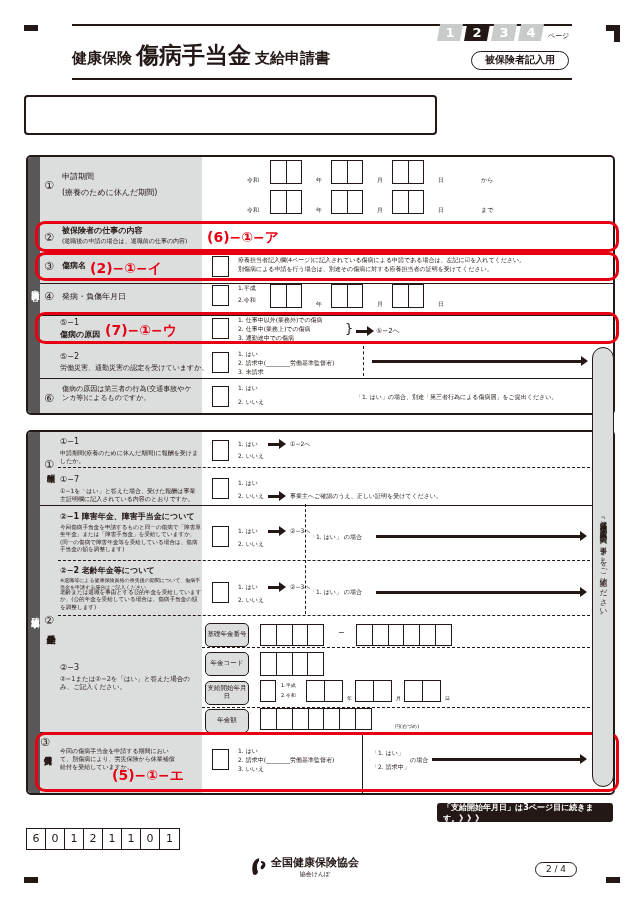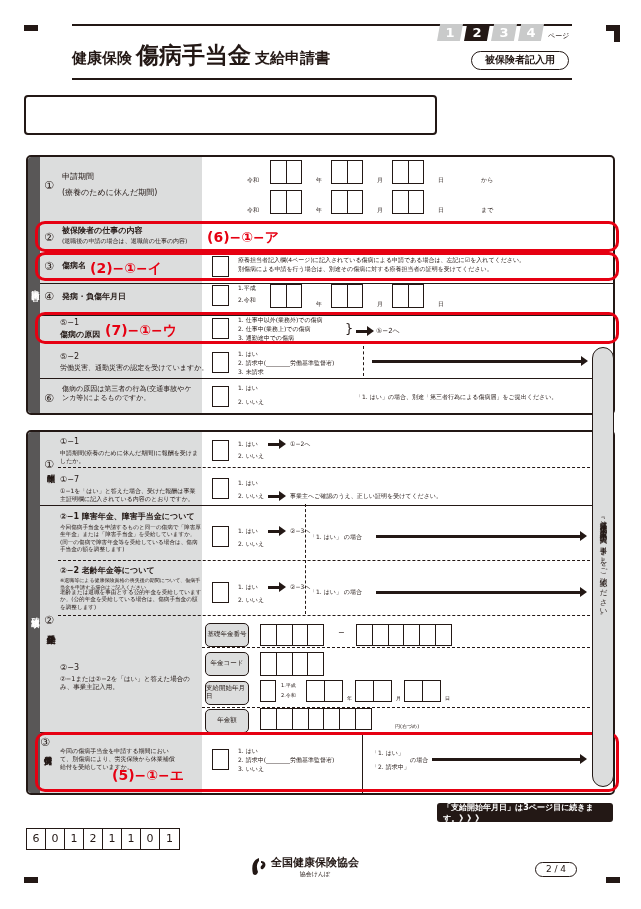--- a/index.html
+++ b/index.html
@@ -28,21 +28,21 @@
 .cb{position:absolute;width:17px;height:21px;border:1px solid #231815;background:#fff}
 .box2{position:absolute;height:24px;border:1px solid #231815;display:flex;background:#fff}
 .box2 span{flex:1;border-right:1px solid #231815}
 .box2 span:last-child{border-right:none}
 .arrow{position:absolute;height:3px;background:#231815}
 .arrow:after{content:"";position:absolute;right:-6px;top:-4px;border-left:7px solid #231815;border-top:5.5px solid transparent;border-bottom:5.5px solid transparent}
 .red{position:absolute;border:3px solid #e60012;border-radius:10px}
 .redtxt{position:absolute;color:#e60012;font-weight:bold;font-size:14px;white-space:nowrap}
 .vline{position:absolute;width:0;border-left:1px dashed #231815}
 .side-tab{position:absolute;left:592px;top:347px;width:22px;height:440px;background:#dcdddd;border:1.5px solid #231815;border-radius:11px;font-size:7.5px;writing-mode:vertical-rl;display:flex;align-items:center;justify-content:center;letter-spacing:1px}
-.lbox{position:absolute;width:44px;height:24px;border:1.5px solid #231815;border-radius:5px;background:#dcdddd;font-size:6.5px;display:flex;align-items:center;justify-content:center;line-height:1.2}
+.lbox{position:absolute;width:44px;height:24px;border:1.5px solid #231815;border-radius:5px;background:#dcdddd;font-size:6.5px;text-align:center;display:flex;align-items:center;justify-content:center;line-height:1.2}
 .cont{position:absolute;left:437px;top:803px;width:176px;height:19px;background:#231815;color:#fff;font-size:8px;font-weight:bold;border-radius:3px;display:flex;align-items:center;padding-left:6px}
 .code{position:absolute;left:26px;top:828px;display:flex;border:1px solid #231815}
 .code span{width:19px;height:20px;border-right:1px solid #231815;font-size:11px;text-align:center;line-height:20px}
 .code span:last-child{border-right:none}
 </style>
 </head>
 <body>
 
 <div class="mark" style="left:24px;top:25px;width:14px;height:6px"></div>
 <div class="mark" style="left:606px;top:25px;width:14px;height:6px"></div>
@@ -126,21 +126,21 @@
 
 <span class="num" style="left:44px;top:260px">③</span>
 <span class="t" style="left:62px;top:261px;font-weight:bold">傷病名</span>
 <span class="redtxt" style="left:90px;top:260px">(2)−①−イ</span>
 <div class="cb" style="left:212px;top:256px"></div>
 <span class="ts" style="left:238px;top:256px">療養担当者記入欄(4ページ)に記入されている傷病による申請である場合は、左記に☑を入れてください。</span>
 <span class="ts" style="left:238px;top:265px">別傷病による申請を行う場合は、別途その傷病に対する療養担当者の証明を受けてください。</span>
 <div class="red" style="left:35px;top:252px;width:584px;height:29px"></div>
 
 <span class="num" style="left:44px;top:290px">④</span>
-<span class="t" style="left:62px;top:292px;font-weight:bold">発病・負傷年月日</span>
+<span class="t" style="left:62px;top:292px;font-weight:normal">発病・負傷年月日</span>
 <div class="cb" style="left:212px;top:285px"></div>
 <span class="ts" style="left:238px;top:284px">1.平成</span>
 <span class="ts" style="left:238px;top:296px">2.令和</span>
 <div class="box2" style="left:270px;top:284px;width:32px">
     <span></span>
     <span></span>
   </div>
 <span class="ts" style="left:316px;top:300px">年</span>
 <div class="box2" style="left:331px;top:284px;width:32px">
     <span></span>
@@ -230,21 +230,21 @@
 <span class="ts" style="left:60px;top:589px;white-space:normal;width:142px;font-size:5.6px">老齢または退職を事由とする公的年金を受給していますか。(公的年金を受給している場合は、傷病手当金の額を調整します)</span>
 <div class="cb" style="left:212px;top:582px"></div>
 <span class="ts" style="left:238px;top:583px">1. はい</span>
 <div class="arrow" style="left:268px;top:586px;width:12px"></div>
 <span class="ts" style="left:290px;top:583px">②−3へ</span>
 <span class="ts" style="left:238px;top:596px">2. いいえ</span>
 <span class="ts" style="left:310px;top:588px">「1. はい」 の場合</span>
 <div class="arrow" style="left:376px;top:591px;width:205px"></div>
 
 <span class="t" style="left:60px;top:663px">②−3</span>
-<span class="ts" style="left:60px;top:675px;white-space:normal;width:140px;font-size:6.5px">②−1または②−2を「はい」と答えた場合のみ、事業主記入用。</span>
+<span class="ts" style="left:60px;top:675px;white-space:normal;width:140px;font-size:6.5px">②−1または②−2を「はい」と答えた場合のみ、ご記入ください。</span>
 <div class="lbox" style="left:205px;top:623px">基礎年金番号</div>
 <div class="box2" style="left:260px;top:624px;width:64px;height:22px">
     <span></span>
     <span></span>
     <span></span>
     <span></span>
   </div>
 <span class="t" style="left:338px;top:628px">−</span>
 <div class="box2" style="left:356px;top:624px;width:96px;height:22px">
     <span></span>

